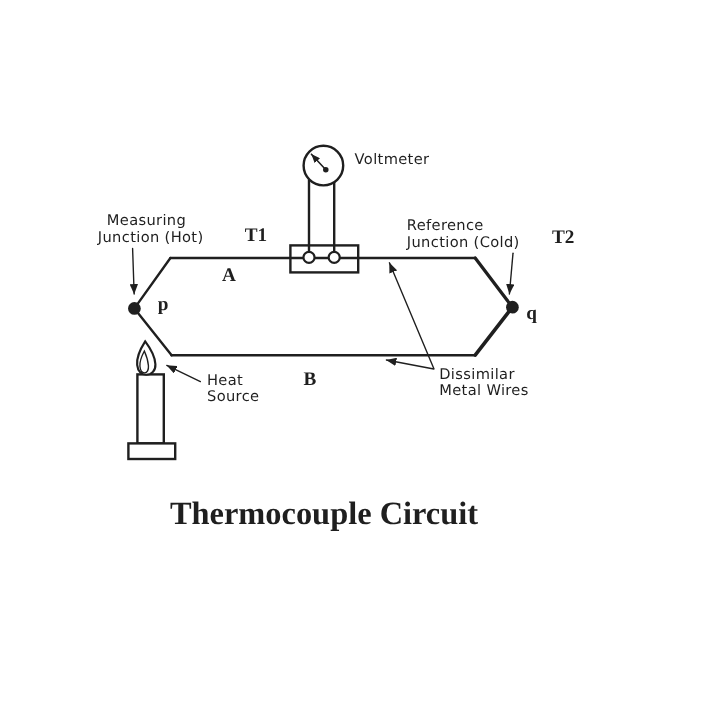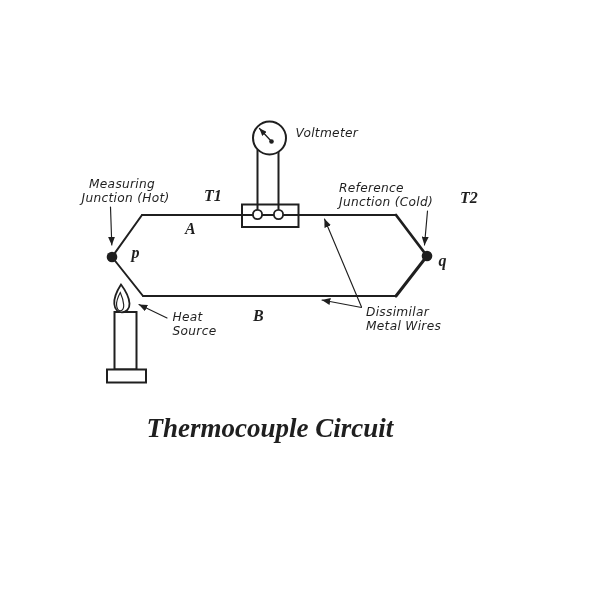--- a/index.html
+++ b/index.html
@@ -10,21 +10,20 @@
   body {
     width: 600px; height: 600px;
     background: var(--background);
     font-family: "DejaVu Sans", sans-serif;
   }
   .canvas {
     position: relative;
     width: 600px; height: 478px;
     background: var(--background);
     overflow: hidden;
-    font-style: italic;
   }
   .canvas svg { position: absolute; inset: 0; }
 
   .ln   { stroke: var(--line); fill: none; stroke-linecap: round; }
   .w2   { stroke-width: 2; }
   .w27  { stroke-width: 2.7; }
   .w3   { stroke-width: 3; }
   .thin { stroke-width: 1.15; }
   .n13  { stroke-width: 1.3; }
   .o18  { stroke-width: 1.8; }

